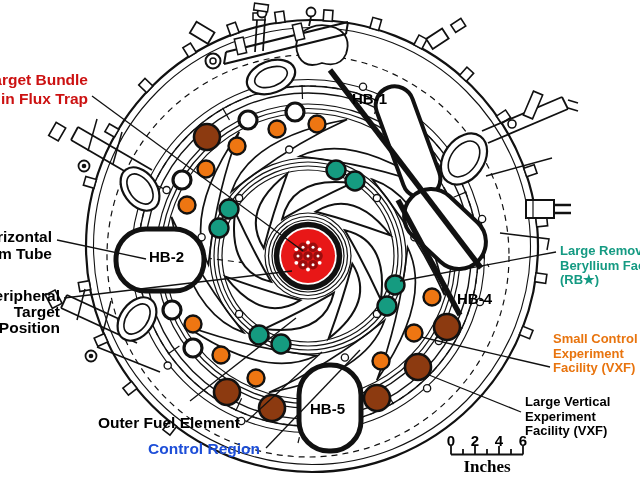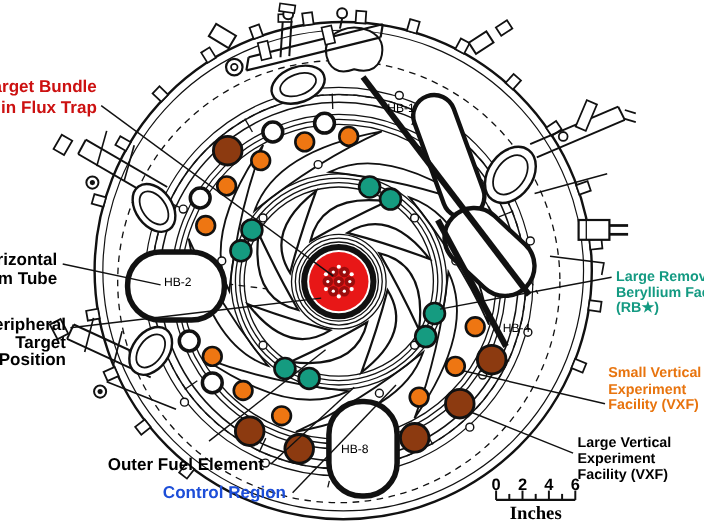--- a/index.html
+++ b/index.html
@@ -5,21 +5,21 @@
   html,body{margin:0;padding:0;background:#ffffff;}
   #stage{position:relative;width:640px;height:480px;overflow:hidden;background:#fff;
          font-family:"Liberation Sans",sans-serif;}
   #stage svg{position:absolute;left:0;top:0;}
   .lbl{position:absolute;font-weight:bold;white-space:nowrap;color:#000;}
   .lbl div{white-space:nowrap;}
   .right{text-align:right;}
   .left{text-align:left;}
   .big{font-size:15.5px;line-height:18px;}
   .med{font-size:13px;line-height:14.5px;}
-  .hb{font-size:11px;line-height:12px;font-weight:normal;}
+  .hb{font-size:15px;line-height:12px;font-weight:bold;}
   .num{font-size:15px;line-height:15px;font-weight:bold;text-align:center;width:24px;}
   .inches{font-size:17px;line-height:15px;font-weight:bold;text-align:center;width:80px;font-family:Liberation Serif, serif;}
 </style>
 </head>
 <body>
 
 <div id="stage">
 
 <svg width="640" height="480" viewBox="0 0 640 480">
 
@@ -321,34 +321,34 @@
   <div>Control Region</div>
 </div>
 
 <div class="lbl left med" style="left: 560px; top: 244px; color: rgb(20, 154, 130);">
   <div>Large Removable</div>
   <div>Beryllium Facility</div>
   <div>(RB★)</div>
 </div>
 
 <div class="lbl left med" style="left: 553px; top: 332px; color: rgb(232, 116, 14);">
-  <div>Small Vertical</div>
+  <div>Small Control</div>
   <div>Experiment</div>
   <div>Facility (VXF)</div>
 </div>
 
 <div class="lbl left med" style="left: 525px; top: 395px; color: #000000;">
   <div>Large Vertical</div>
   <div>Experiment</div>
   <div>Facility (VXF)</div>
 </div>
 
 <div class="lbl hb" style="left:352px;top:93px;">HB-1</div>
 <div class="lbl hb" style="left:149px;top:251px;text-align:center;">HB-2</div>
-<div class="lbl hb" style="left:310px;top:403px;">HB-8</div>
+<div class="lbl hb" style="left:310px;top:403px;">HB-5</div>
 <div class="lbl hb" style="left:457px;top:293px;text-align:center;">HB-4</div>
 
 <div class="lbl num" style="left:439px;top:433px;">0</div>
 <div class="lbl num" style="left:463px;top:433px;">2</div>
 <div class="lbl num" style="left:487px;top:433px;">4</div>
 <div class="lbl num" style="left:511px;top:433px;">6</div>
 <div class="lbl inches" style="left:447px;top:459px;">Inches</div>
 
 </div>
 

